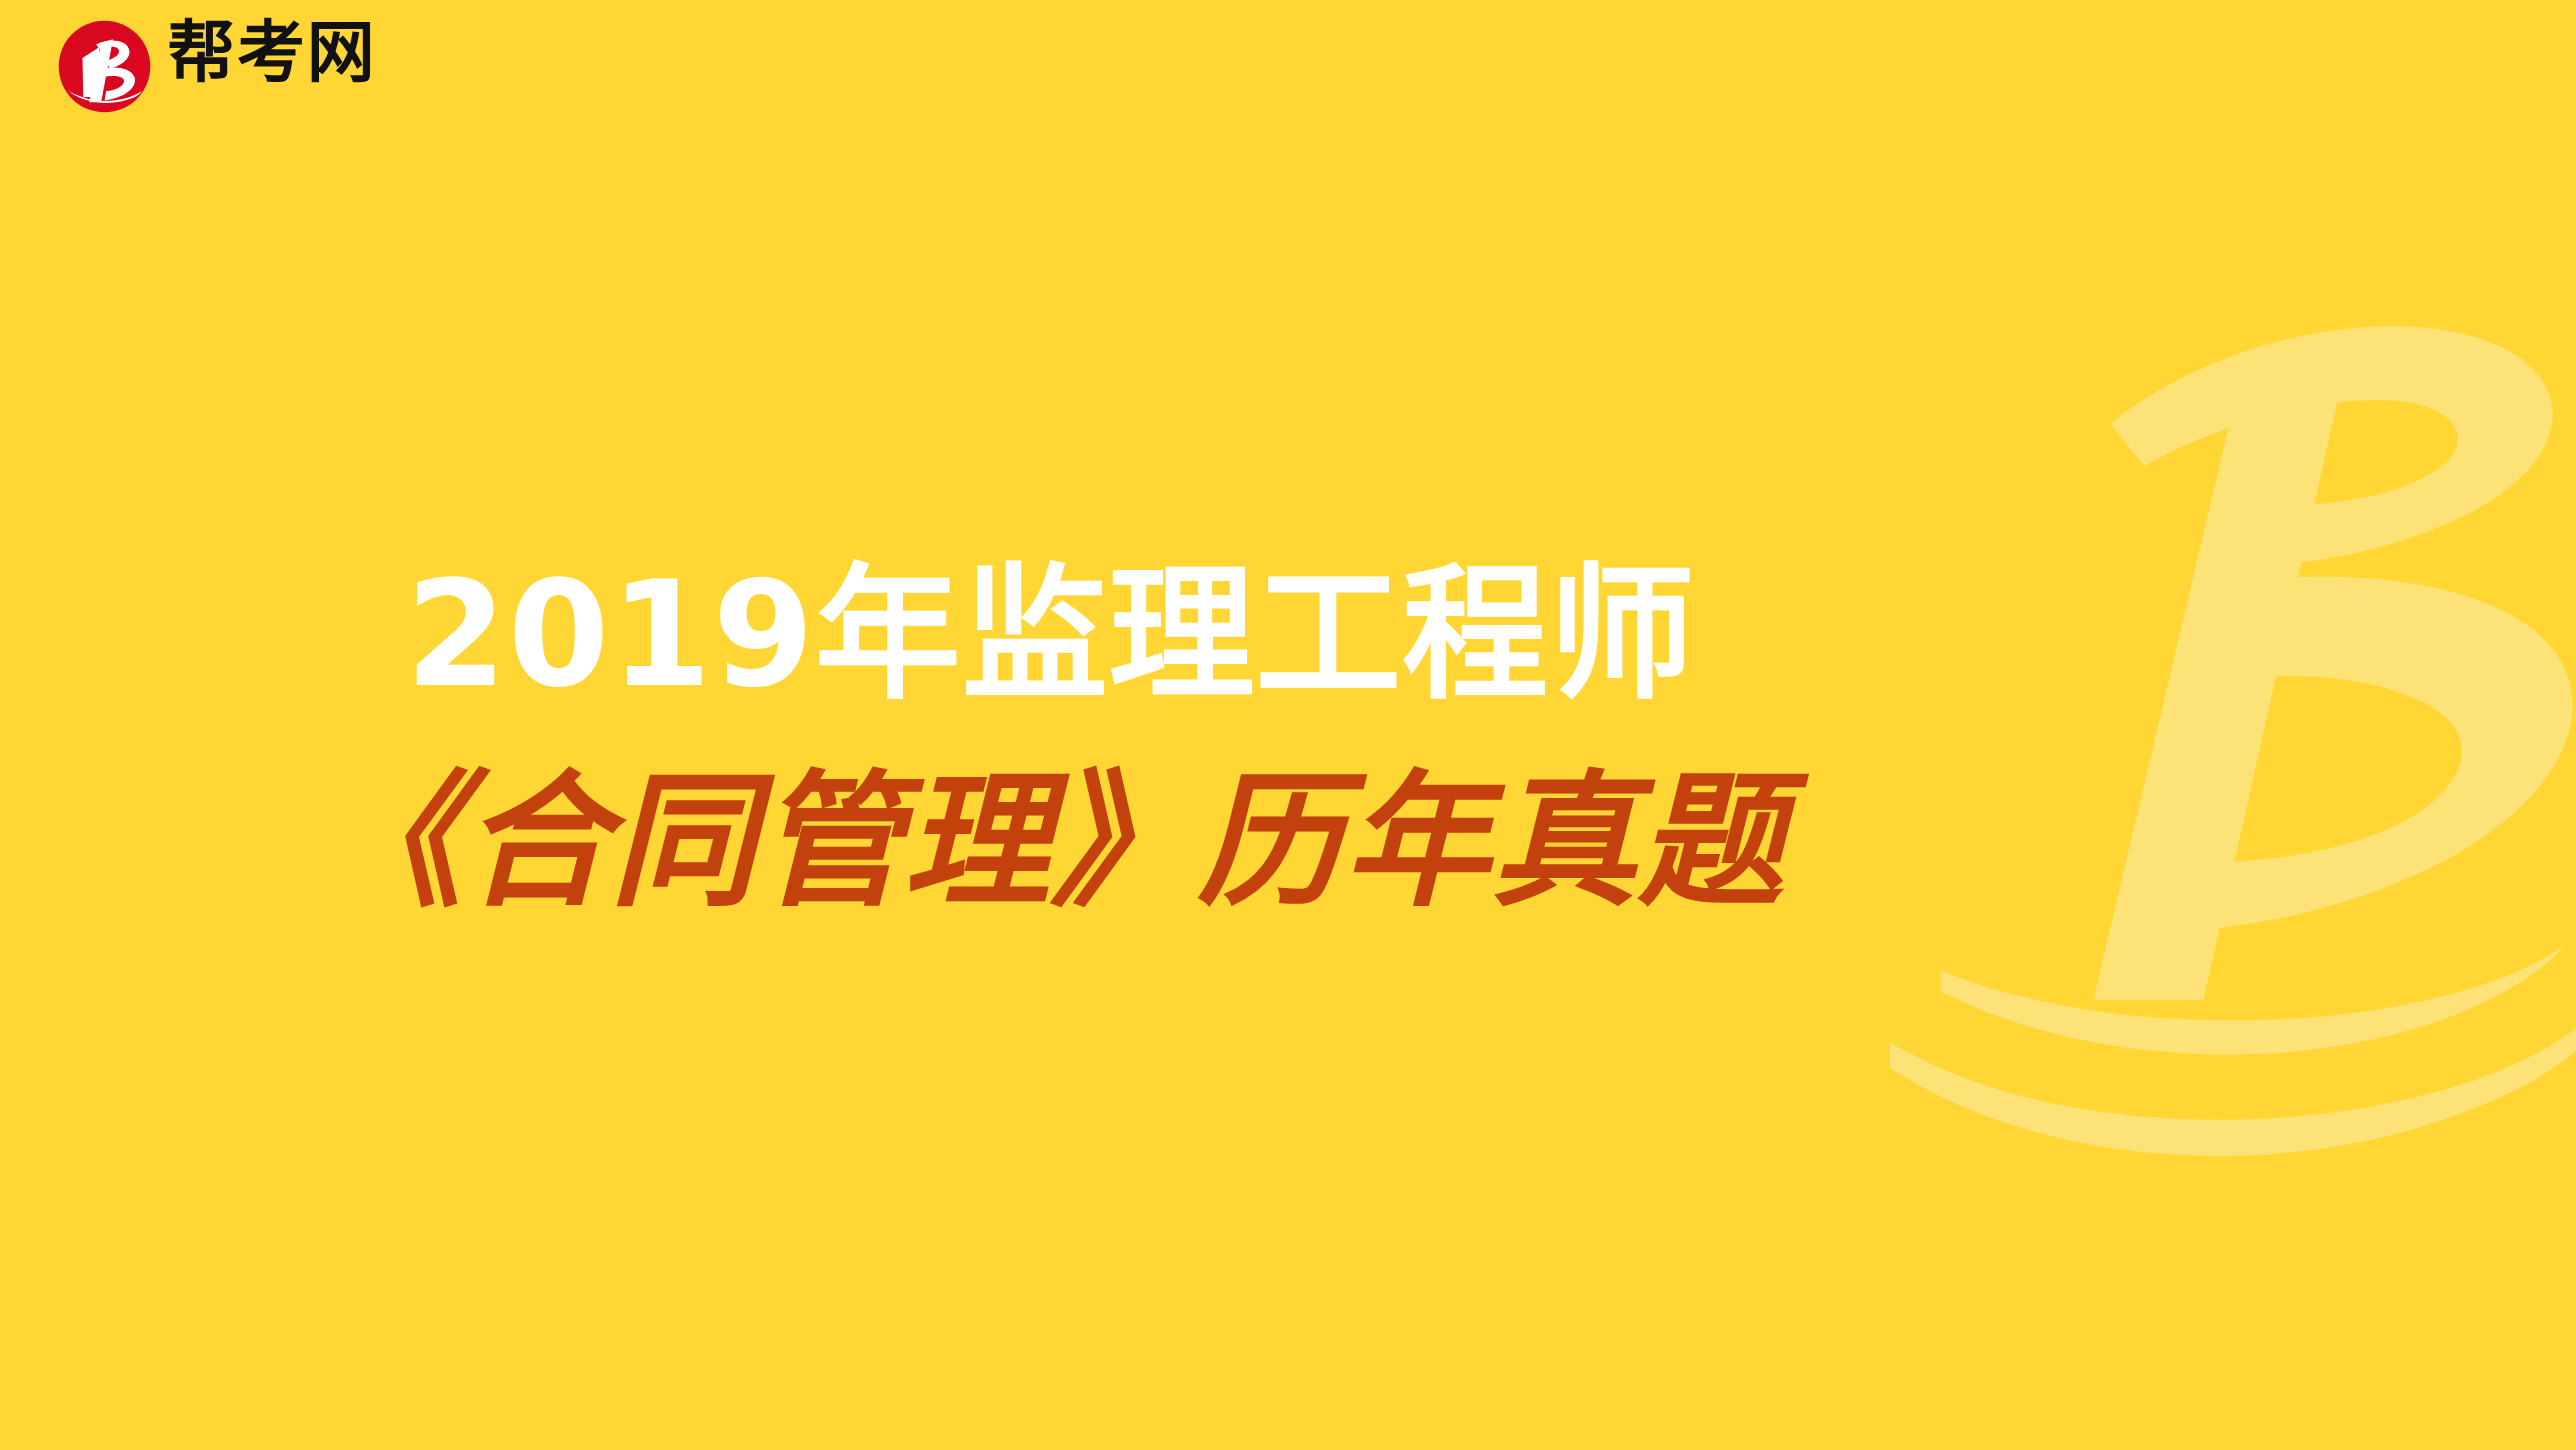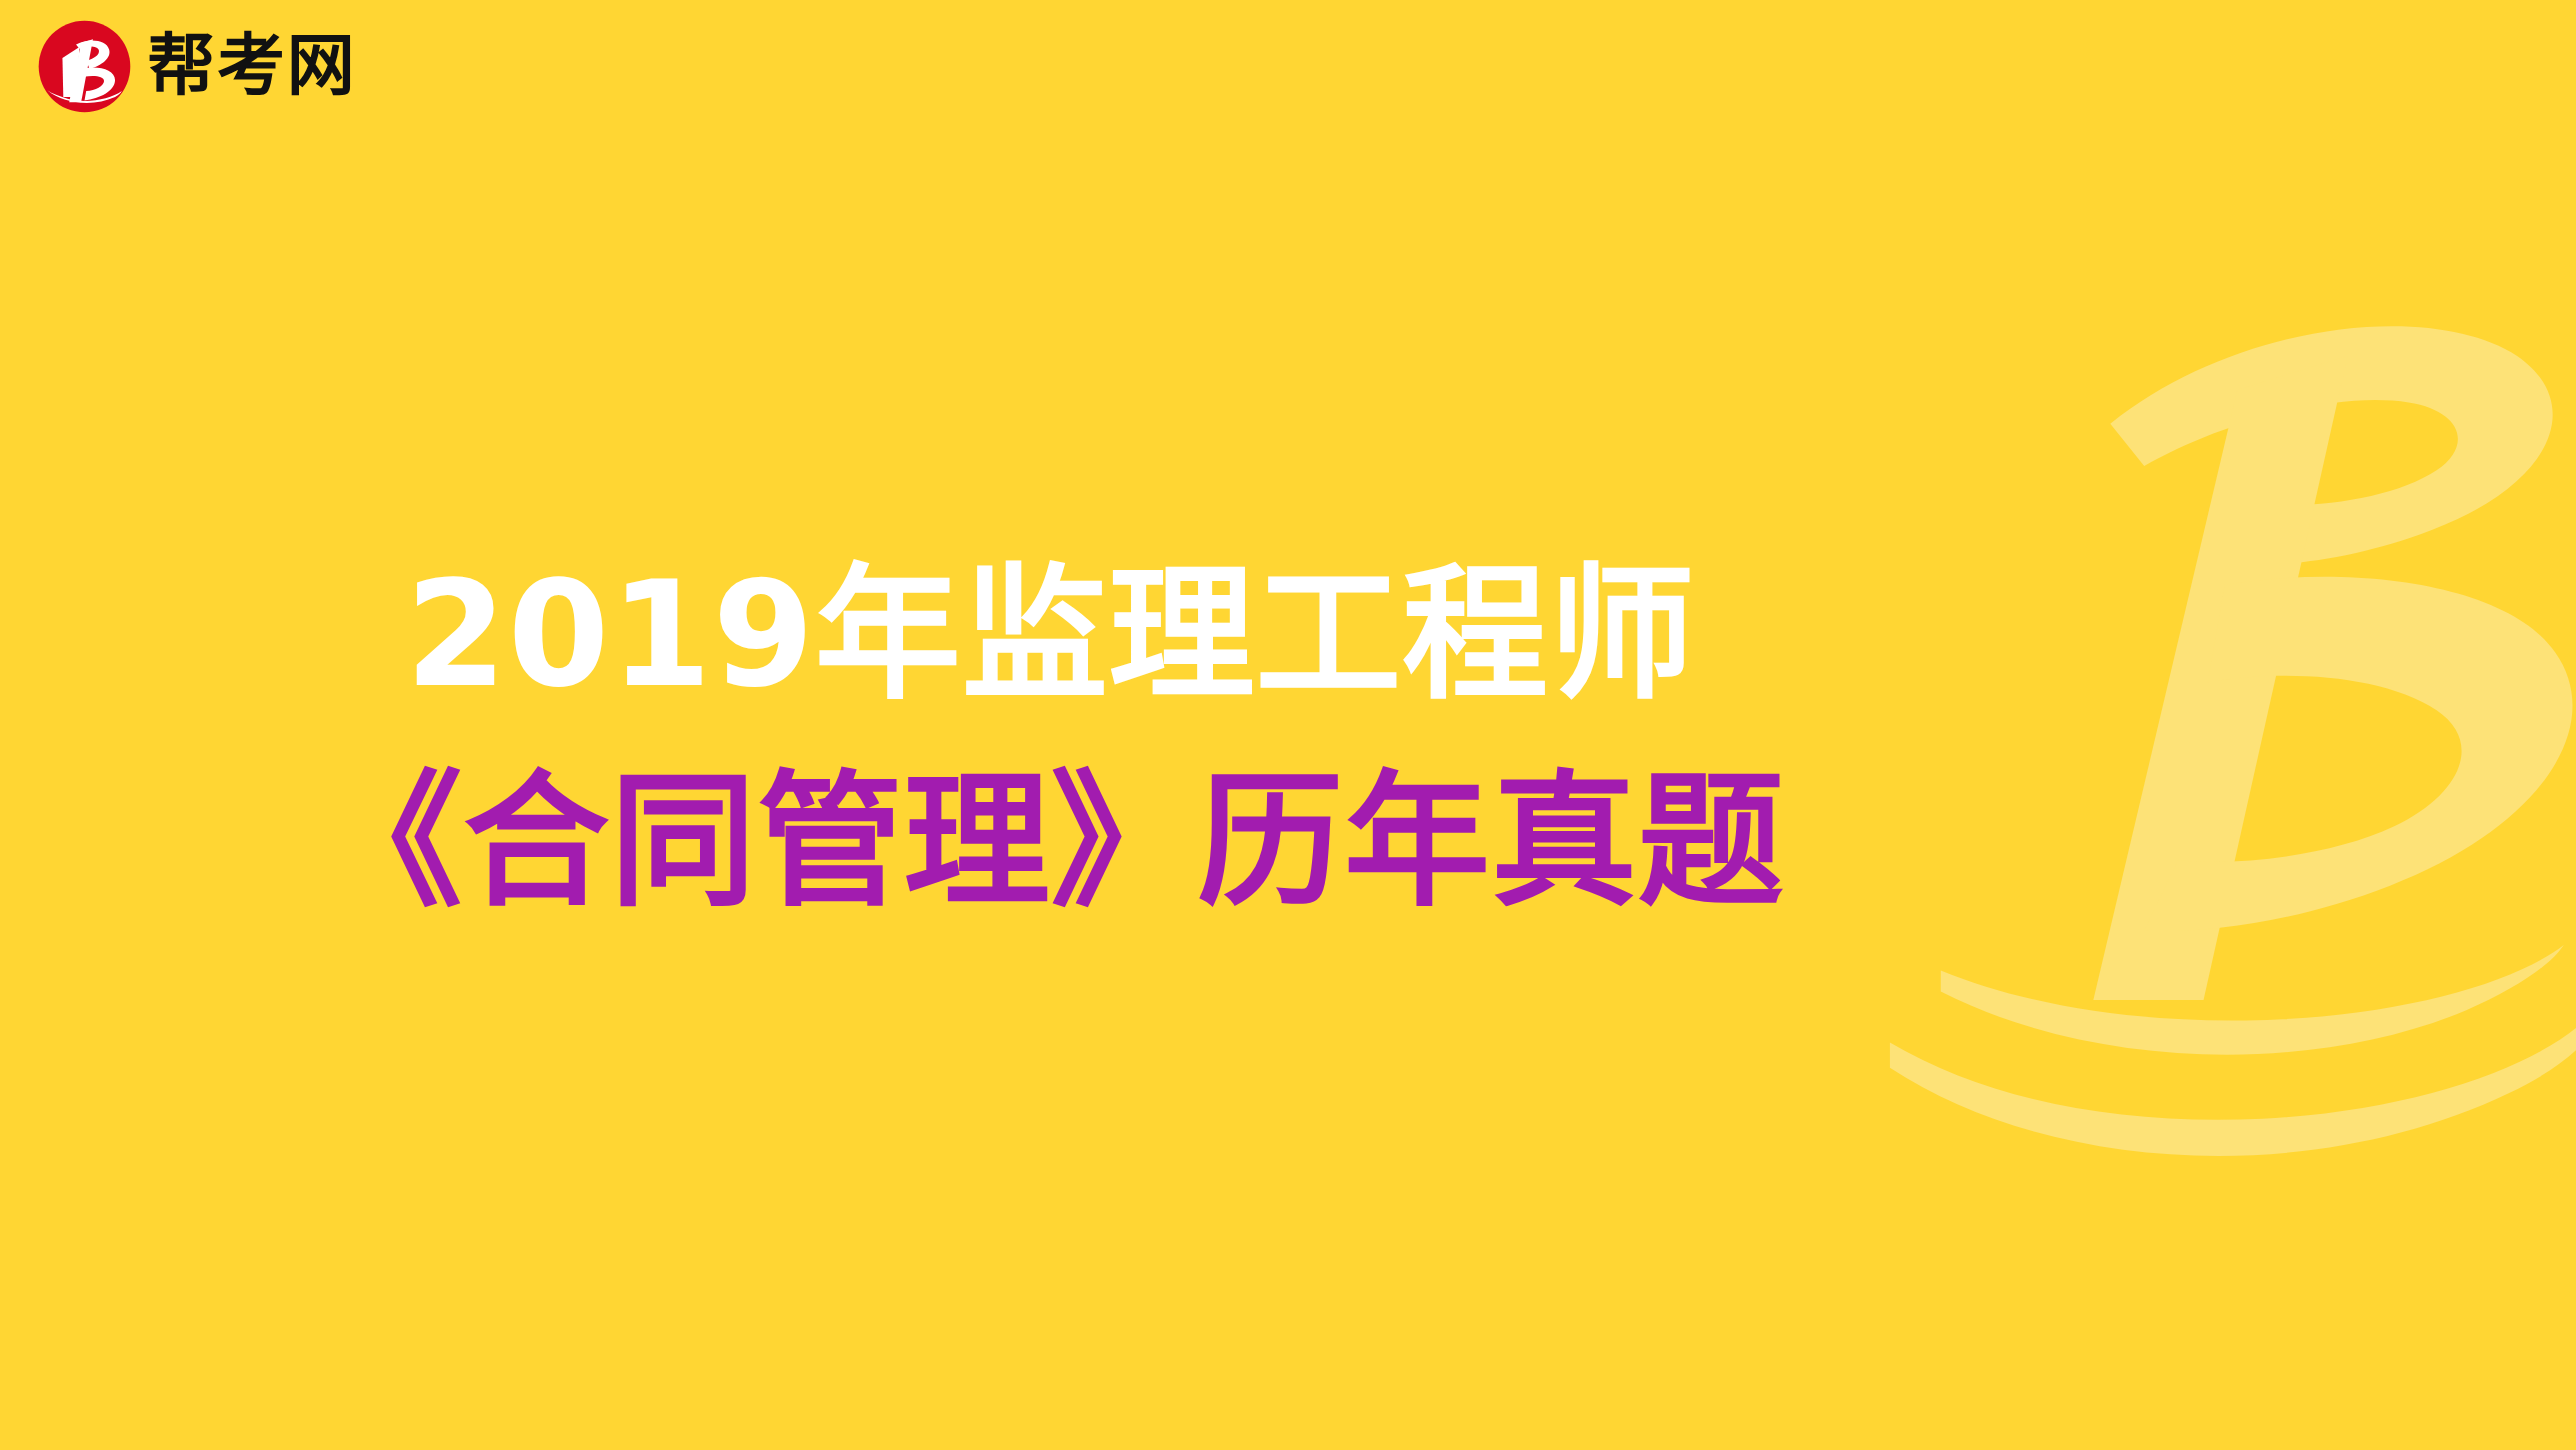--- a/index.html
+++ b/index.html
@@ -26,25 +26,25 @@
     width: 746px;
     height: 1051px;
     pointer-events: none;
     z-index: 1;
   }
   .watermark svg { display: block; width: 100%; height: 100%; }
 
   
   .brand {
     position: absolute;
-    left: 37px;
+    left: 57px;
     top: 18.6px;
     height: 95px;
     display: flex;
-    align-items: center;
+    align-items: flex-start;
     z-index: 5;
   }
   .brand-mark {
     position: relative;
     width: 95px;
     height: 95px;
     flex: 0 0 95px;
   }
   .brand-mark svg { display: block; width: 95px; height: 95px; }
   .brand-name {
@@ -159,17 +159,17 @@
           <path d="M12 84 C 32 100, 66 104, 92 92 C 96 90, 99 87, 100 85
                    C 86 95, 58 100, 36 94 C 26 91, 18 88, 12 84 Z"></path>
         </g>
       </svg>
     </span>
     <span class="brand-name">帮考网</span>
   </div>
 
   <div class="title-wrap">
     <div class="title-line" style="color: rgb(255, 255, 255);">2019年监理工程师</div>
-    <div class="title-line" style="color: #a21caf;">《合同管理》历年真题</div>
+    <div class="title-line" style="color: #c2410c; font-style: italic;">《合同管理》历年真题</div>
   </div>
 
 </div>
 
 
 </body></html>

